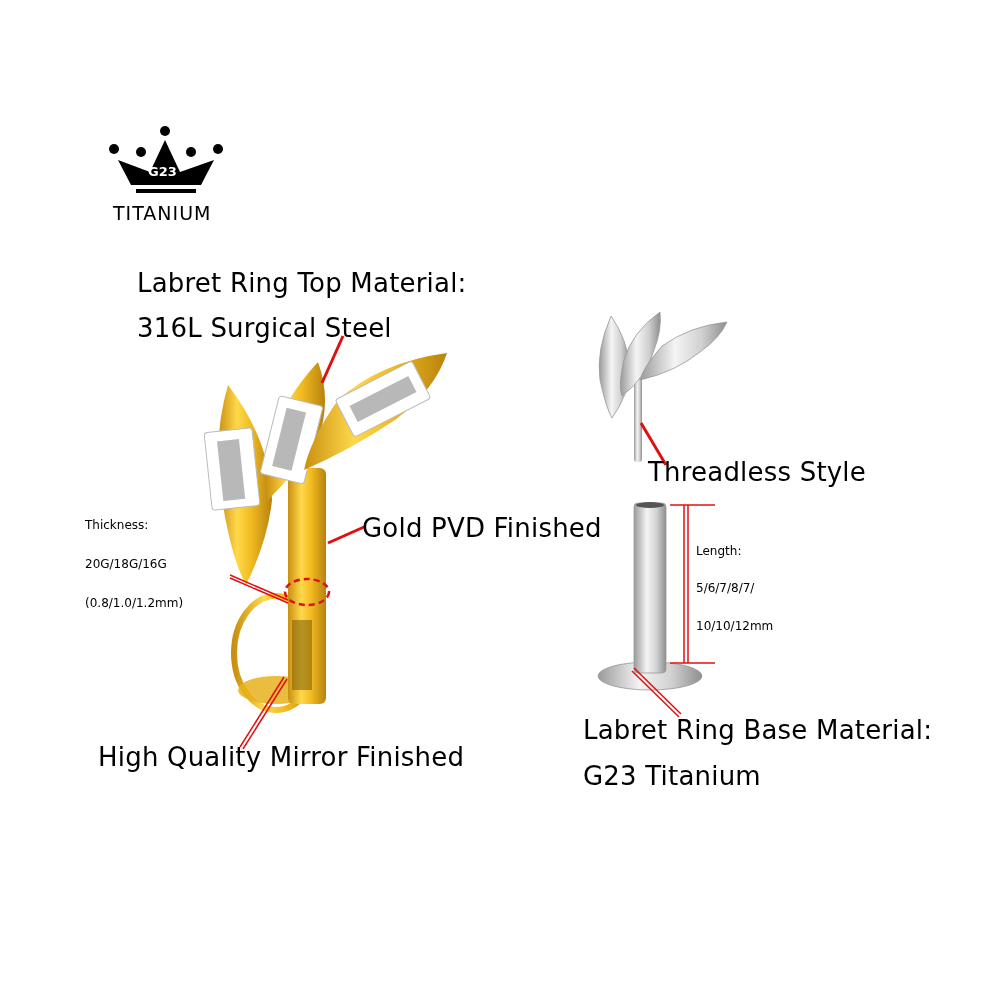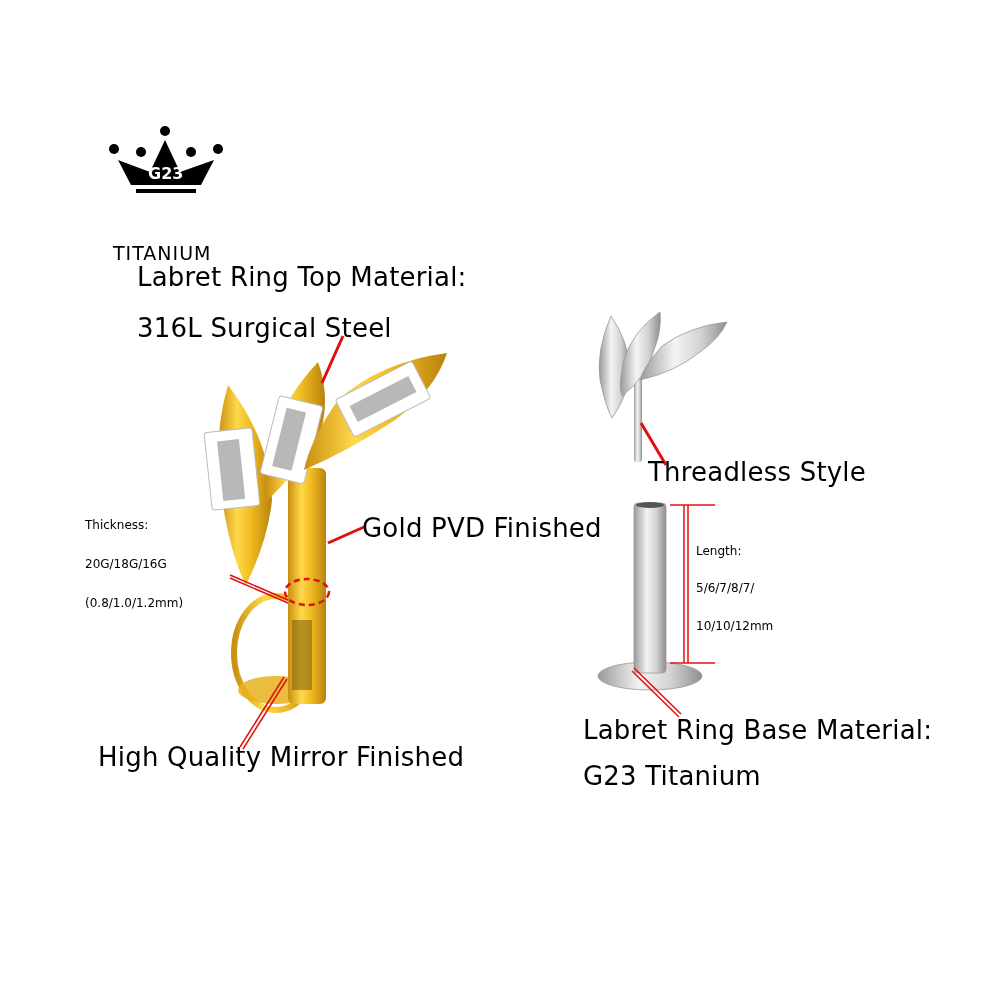--- a/index.html
+++ b/index.html
@@ -16,22 +16,22 @@
 <div>
   <svg class="art" width="1000" height="1000">
     <circle cx="165" cy="131" r="5" fill="#000"></circle>
     <circle cx="114" cy="149" r="5" fill="#000"></circle>
     <circle cx="141" cy="152" r="5" fill="#000"></circle>
     <circle cx="191" cy="152" r="5" fill="#000"></circle>
     <circle cx="218" cy="149" r="5" fill="#000"></circle>
     <path d="M118 160 L150 172 L165 140 L180 172 L214 160 L201 185 L131 185 Z" fill="#000"></path>
     <rect x="136" y="189" width="60" height="4" fill="#000"></rect>
   </svg>
-  <div class="logo-text" style="left:148px;top:164px;font-size:16px;font-weight:bold;color:#fff;letter-spacing:0;">G23</div>
-  <div class="logo-text" style="left:113px;top:202px;margin-top:40px;">TITANIUM</div>
+  <div class="logo-text" style="left:148px;top:164px;font-size:13px;font-weight:bold;color:#fff;letter-spacing:0;">G23</div>
+  <div class="logo-text" style="left:113px;top:202px;">TITANIUM</div>
 </div>
 
 <svg class="art" width="1000" height="1000">
   <defs>
     <linearGradient id="gold" x1="0" x2="1" y1="0" y2="0">
       <stop offset="0" stop-color="#C98F10"></stop>
       <stop offset="0.35" stop-color="#FFD84A"></stop>
       <stop offset="0.6" stop-color="#F2BC22"></stop>
       <stop offset="1" stop-color="#B8820E"></stop>
     </linearGradient>
@@ -90,21 +90,21 @@
     <line x1="230" y1="575" x2="288" y2="600" stroke-width="1.5"></line>
     <line x1="230" y1="578" x2="288" y2="603" stroke-width="1.5"></line>
     <line x1="284" y1="677" x2="240" y2="747" stroke-width="1.5"></line>
     <line x1="287" y1="679" x2="243" y2="749" stroke-width="1.5"></line>
     <line x1="641" y1="423" x2="666" y2="465" stroke-width="3"></line>
     <line x1="632" y1="671" x2="679" y2="717" stroke-width="1.5"></line>
     <line x1="634" y1="668" x2="681" y2="714" stroke-width="1.5"></line>
   </g>
 </svg>
 
-<div class="lbl big" style="left:137px;top:264px;">Labret Ring Top Material:</div>
+<div class="lbl big" style="left:137px;top:270px;">Labret Ring Top Material:</div>
 <div class="lbl big" style="left:137px;top:315px;">316L Surgical Steel</div>
 
 <div class="lbl big" style="left:362px;top:515px;">Gold PVD Finished</div>
 
 <div class="lbl mid" style="left:85px;top:519px;">Thickness:</div>
 <div class="lbl mid" style="left:85px;top:558px;">20G/18G/16G</div>
 <div class="lbl mid" style="left:85px;top:597px;">(0.8/1.0/1.2mm)</div>
 
 <div class="lbl big" style="left:98px;top:744px;">High Quality Mirror Finished</div>
 

